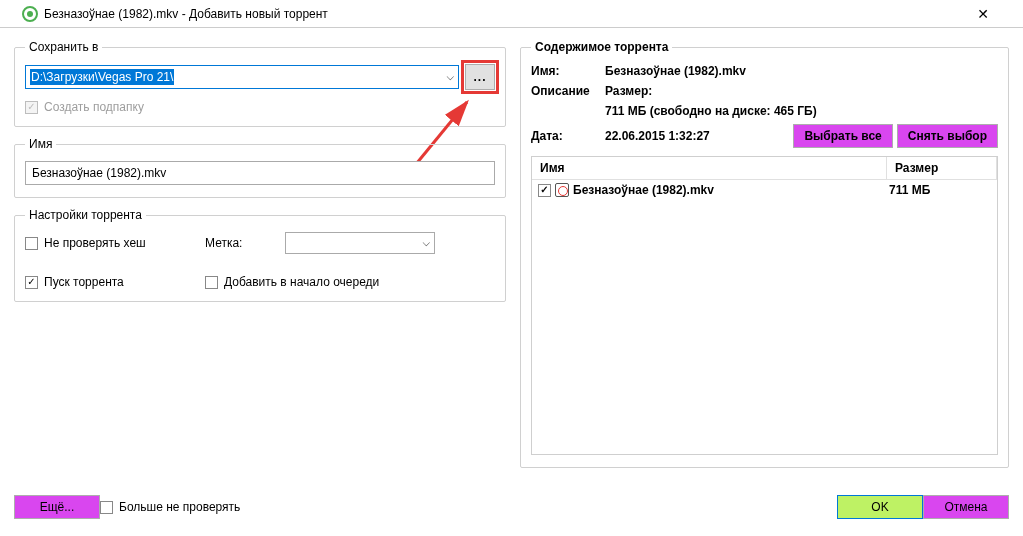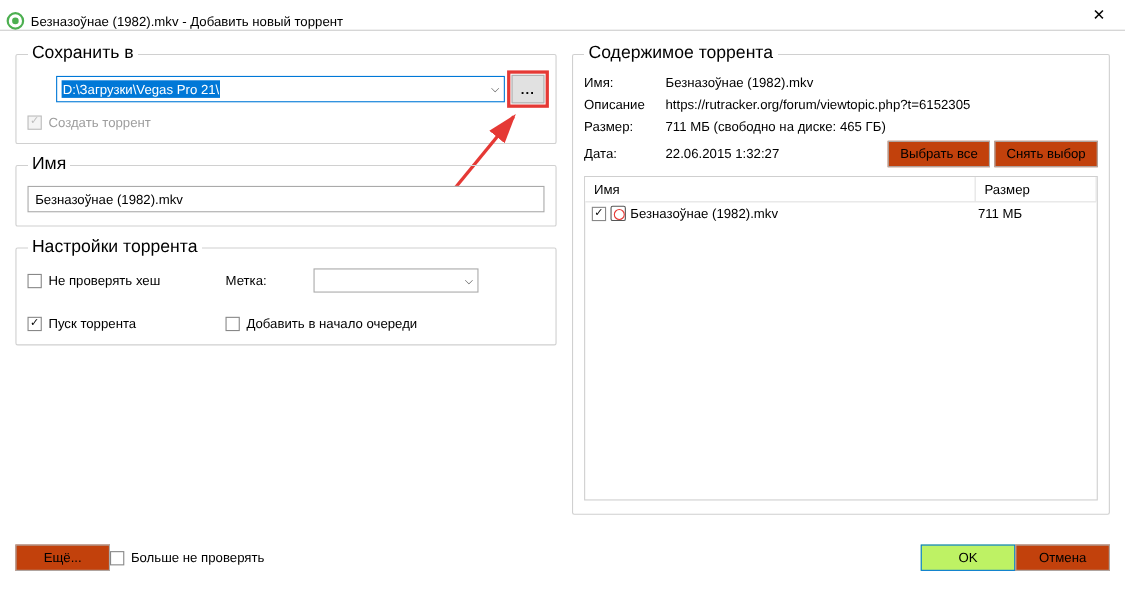--- a/index.html
+++ b/index.html
@@ -9,23 +9,23 @@
     font-size: 12px;
     background: #fff;
     color: #000;
     width: 1023px;
     height: 536px;
     overflow: hidden;
   }
   .titlebar {
     height: 28px;
     display: flex;
-    align-items: flex-end;
+    align-items: center;
     border-bottom: 1px solid #ccc;
-    padding: 0 4px;
+    padding: 0 20px;
   }
   .titlebar .app-icon {
     width: 16px; height: 16px;
     border-radius: 50%;
     border: 2px solid #4caf50;
     margin: 0 6px 0 2px;
     position: relative;
   }
   .titlebar .app-icon::after{
     content:"";
@@ -52,21 +52,21 @@
   .col-right { flex: 1; display:flex; flex-direction:column; }
   fieldset.group {
     border: 1px solid #d0d0d0;
     border-radius: 2px;
     margin: 0 0 10px 0;
     padding: 10px 10px 12px 10px;
     position: relative;
   }
   fieldset.group > legend {
     padding: 0 4px;
-    font-size: 16px;
+    font-size: 12px;
     color: #000;
   }
   .path-row { display: flex; gap: 6px; align-items: center; position:relative;}
   .path-select {
     flex: 1;
     height: 24px;
     border: 1px solid #0078d7;
     display: flex;
     align-items: center;
     justify-content: space-between;
@@ -144,21 +144,21 @@
     display: grid;
     grid-template-columns: 70px 1fr auto auto;
     row-gap: 6px;
     column-gap: 4px;
     align-items:center;
     margin-bottom: 8px;
   }
   .btn {
     height: 24px;
     border: 1px solid #adadad;
-    background: #c2410c;
+    background: #d946ef;
     padding: 0 10px;
     display:inline-flex; align-items:center; justify-content:center;
     cursor:pointer;
     white-space:nowrap;
   }
   .file-table {
     border: 1px solid #cfcfcf;
     flex: 1;
     display:flex; flex-direction:column;
     background:#fff;
@@ -210,41 +210,41 @@
   }
   
   .arrow-svg {
     position:absolute;
     left: -58px;
     top: 20px;
     width: 130px;
     height: 90px;
     pointer-events:none;
   }
-  .right-group { flex:1; display:flex; flex-direction:column; }
+  .right-group { flex:1; display:flex; flex-direction:column;font-weight:bold; }
   .right-group .inner { flex:1; display:flex; flex-direction:column; }
 </style>
 </head>
 <body>
 
 <div class="titlebar">
   <span class="app-icon"></span>
   <span class="title">Безназоўнае (1982).mkv - Добавить новый торрент</span>
   <div class="close">
     <span>✕</span>
   </div>
 </div>
 
 <div class="content">
 
   <div class="col-left">
 
     <fieldset class="group">
       <legend>Сохранить в</legend>
-      <div class="path-row" style="position:relative;margin-left:26px;">
+      <div class="path-row" style="position:relative;">
         <div class="path-select">
           <span class="sel-text">D:\Загрузки\Vegas Pro 21\</span>
           <span class="chev">⌵</span>
         </div>
         <div style="position:relative;">
           <div class="browse-btn">
             <span>...</span>
           </div>
           <div class="browse-highlight"></div>
           <svg class="arrow-svg" viewBox="0 0 130 90">
@@ -252,21 +252,21 @@
               <marker id="ah" markerWidth="10" markerHeight="10" refX="8" refY="3" orient="auto">
                 <path d="M0,0 L0,6 L9,3 z" fill="#e53935"></path>
               </marker>
             </defs>
             <line x1="5" y1="85" x2="60" y2="18" stroke="#e53935" stroke-width="3" marker-end="url(#ah)"></line>
           </svg>
         </div>
       </div>
       <div class="subfolder-row">
         <span class="checkbox disabled checked"></span>
-        <span>Создать торрент</span>
+        <span>Создать подпапку</span>
       </div>
     </fieldset>
 
     <fieldset class="group">
       <legend>Имя</legend>
       <div class="text-input">
         <span>Безназоўнае (1982).mkv</span>
       </div>
     </fieldset>
 
@@ -299,21 +299,20 @@
 
   <div class="col-right">
     <fieldset class="group right-group">
       <legend>Содержимое торрента</legend>
       <div class="inner">
         <div class="info-grid">
           <span>Имя:</span>
           <span style="grid-column:2/span 3">Безназоўнае (1982).mkv</span>
 
           <span>Описание</span>
-          <span style="grid-column:2/span 3">https://rutracker.org/forum/viewtopic.php?t=6152305</span>
 
           <span>Размер:</span>
           <span style="grid-column:2/span 3">711 МБ (свободно на диске: 465 ГБ)</span>
 
           <span>Дата:</span>
           <span>22.06.2015 1:32:27</span>
           <span class="btn">Выбрать все</span>
           <span class="btn">Снять выбор</span>
         </div>
 

